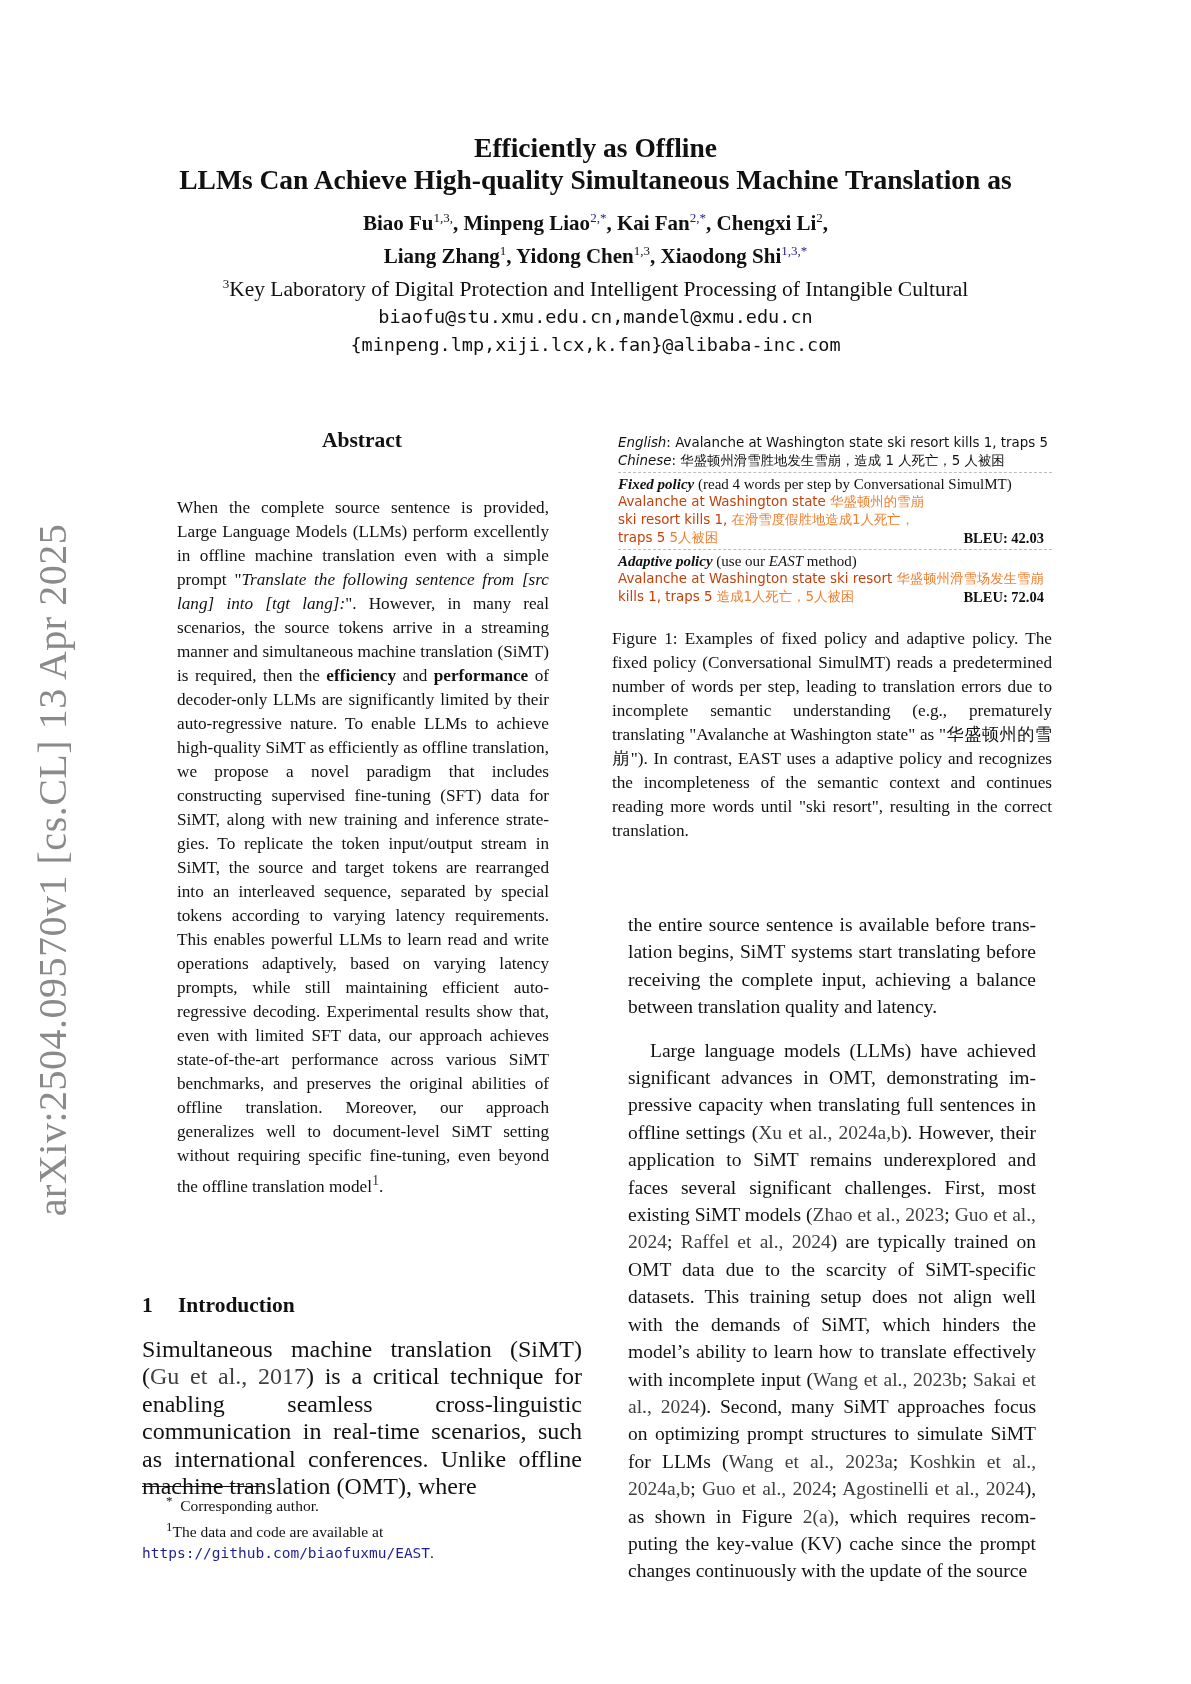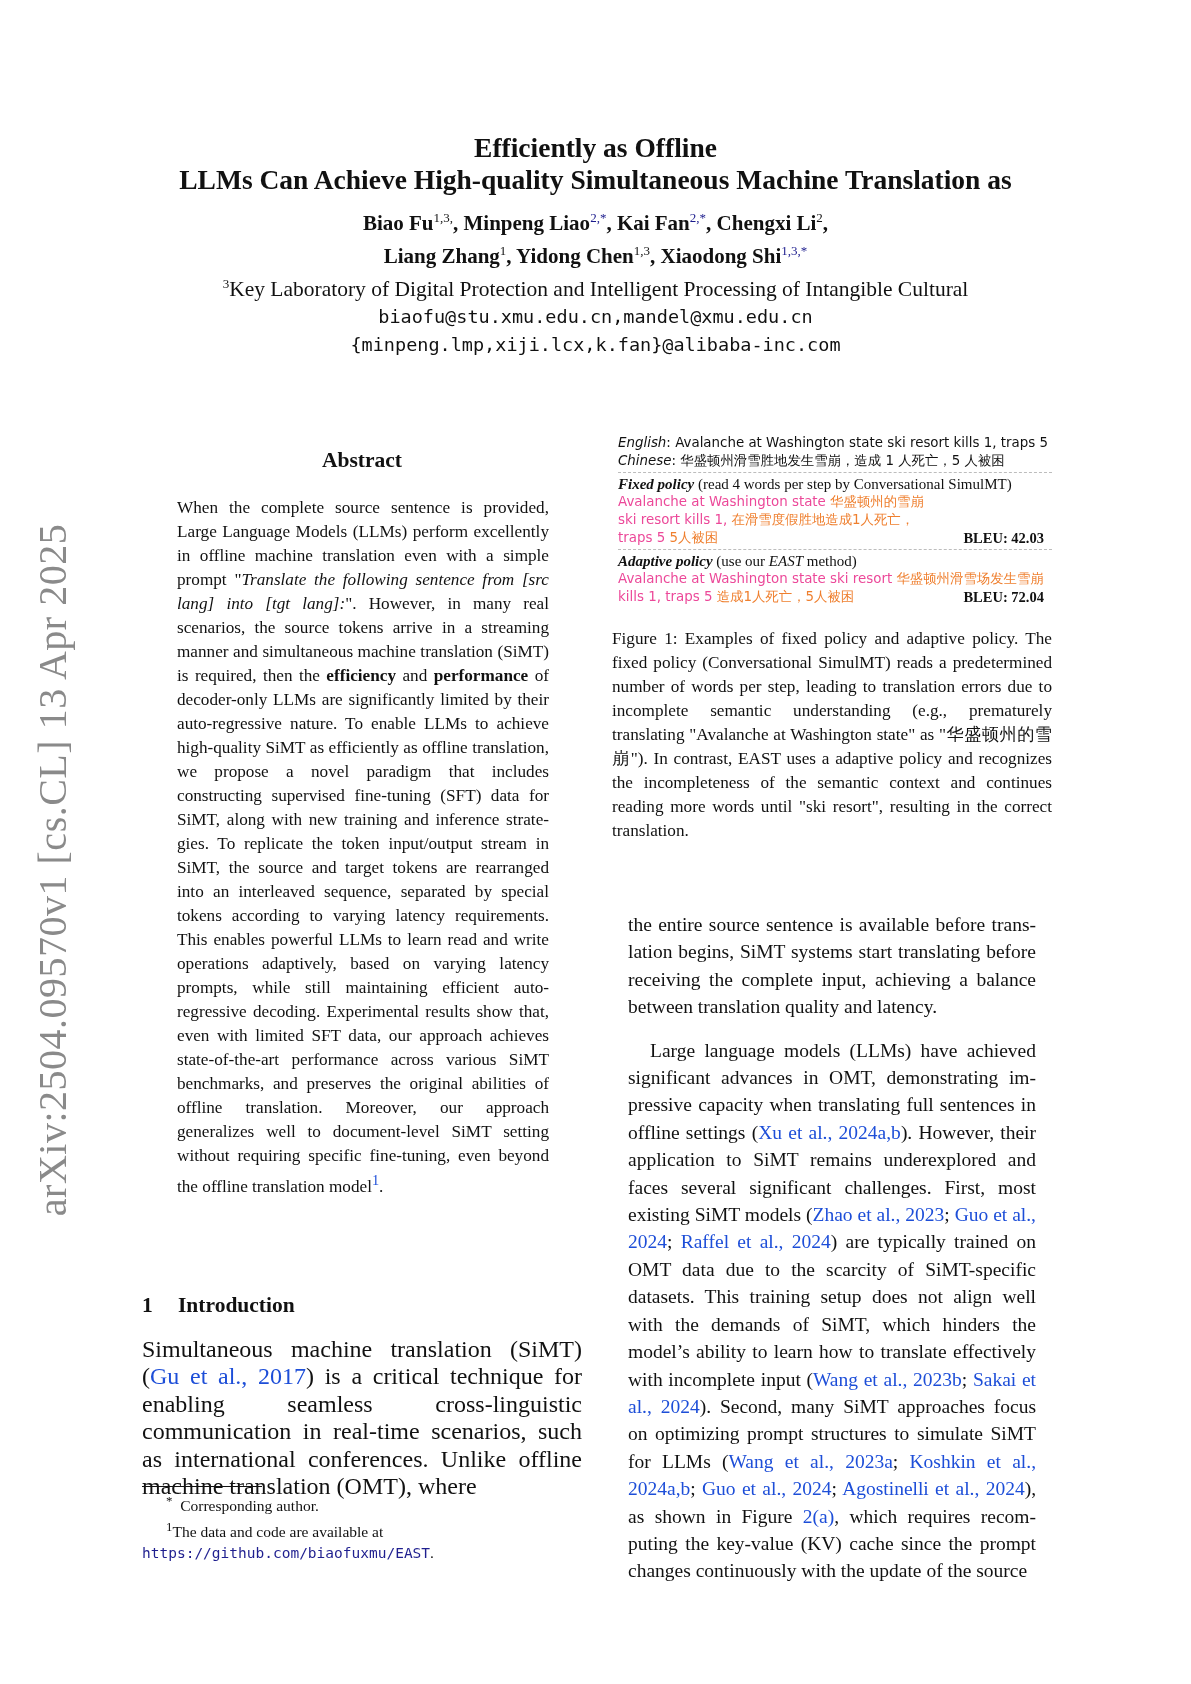--- a/index.html
+++ b/index.html
@@ -18,37 +18,37 @@
     }
     .header { position: absolute; left: 0; width: 1191px; text-align: center; top: 132px; }
     .title { font-weight: bold; font-size: 27.5px; line-height: 32px; margin: 0; }
     .authors { font-weight: bold; font-size: 21px; line-height: 27px; margin-top: 8px; }
     .authors sup { font-weight: normal; font-size: 13px; }
     .sup-star { color: #1a1a8c; }
     .affil { font-size: 21.5px; line-height: 28px; }
     .affil sup { font-size: 13px; }
     .email { font-family: "DejaVu Sans Mono", "Liberation Mono", monospace; font-size: 18.5px; line-height: 28px; }
 
-    .abstract-title { position: absolute; top: 448px; left: 142px; width: 440px; text-align: center; font-weight: bold; font-size: 21.5px; }
+    .abstract-title { position: absolute; top: 428px; left: 142px; width: 440px; text-align: center; font-weight: bold; font-size: 21.5px; }
     .abstract-body { position: absolute; top: 496px; left: 177px; width: 372px; font-size: 17.2px; line-height: 24px; text-align: justify; hyphens: manual; }
 
     .section-heading { position: absolute; top: 1293px; left: 142px; font-size: 21.5px; font-weight: bold; }
     .section-heading .num { display: inline-block; width: 36px; }
     .intro { position: absolute; top: 1336px; left: 142px; width: 440px; font-size: 24px; line-height: 27.4px; text-align: justify; }
-    .cite { color: #1d4ed8; }
+    .cite { color: #404040; }
 
     .fn-rule { position: absolute; top: 1486px; left: 142px; width: 120px; border-top: 1px solid #111; }
     .footnotes { position: absolute; top: 1490px; left: 142px; width: 440px; font-size: 15.5px; line-height: 21px; }
     .footnotes .fn1 { text-indent: 24px; }
     .mono-link { font-family: "DejaVu Sans Mono", monospace; font-size: 14.5px; color: #1f1f8f; }
 
     .figure { position: absolute; top: 434px; left: 618px; width: 434px; font-family: "DejaVu Sans", "Liberation Sans", sans-serif; font-size: 13.4px; line-height: 18px; }
     .fig-line { white-space: nowrap; }
     .dash { border-top: 1px dashed #bdbdbd; margin: 2px 0; }
-    .cyan { color: #ec4899; }
+    .cyan { color: #c2410c; }
     .orange { color: #ef7f2e; }
     .fig-serif { font-family: "Liberation Serif", serif; font-size: 15px; }
     .bleu { position: absolute; right: 8px; font-family: "Liberation Serif", serif; font-weight: bold; font-size: 14.5px; }
     .rel { position: relative; }
 
     .caption { position: absolute; top: 627px; left: 612px; width: 440px; font-size: 17.2px; line-height: 24px; text-align: justify; }
 
     .right-body { position: absolute; top: 895px; left: 612px; width: 440px; font-size: 19.5px; line-height: 27.4px; text-align: justify; }
     .right-body p { margin: 16px; }
     .right-body p.indent { text-indent: 22px; margin-top: 5px; }

